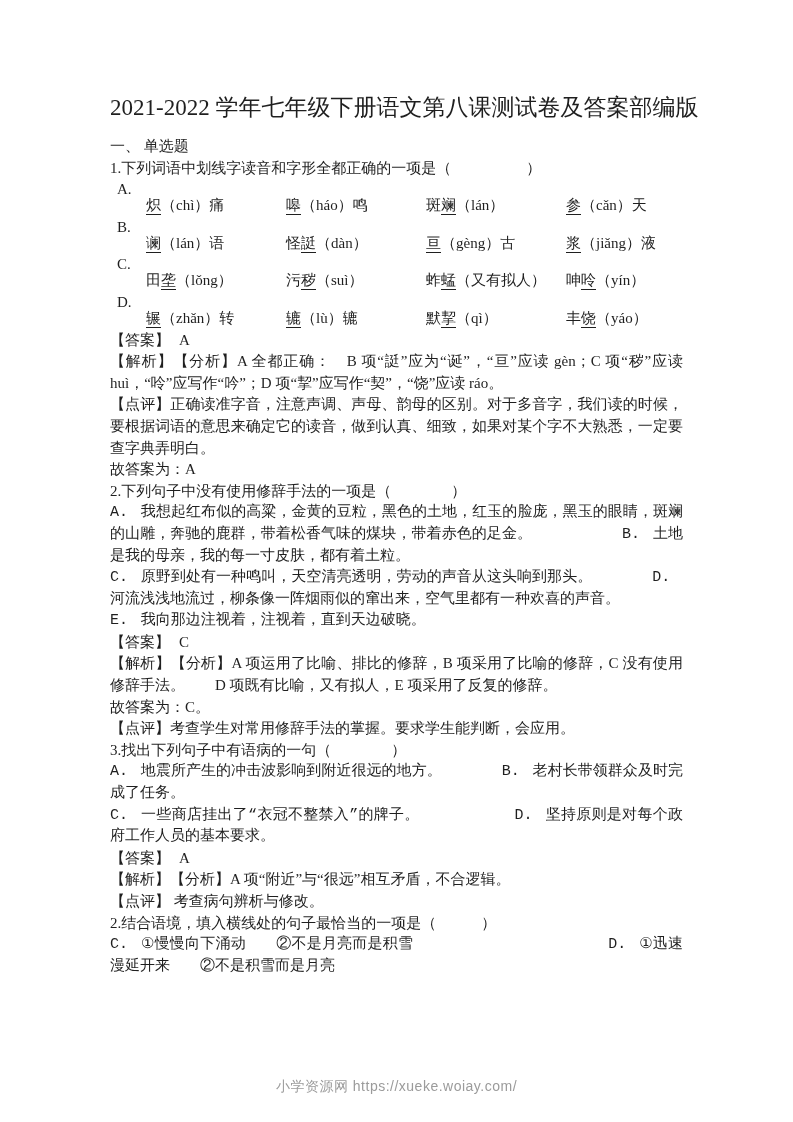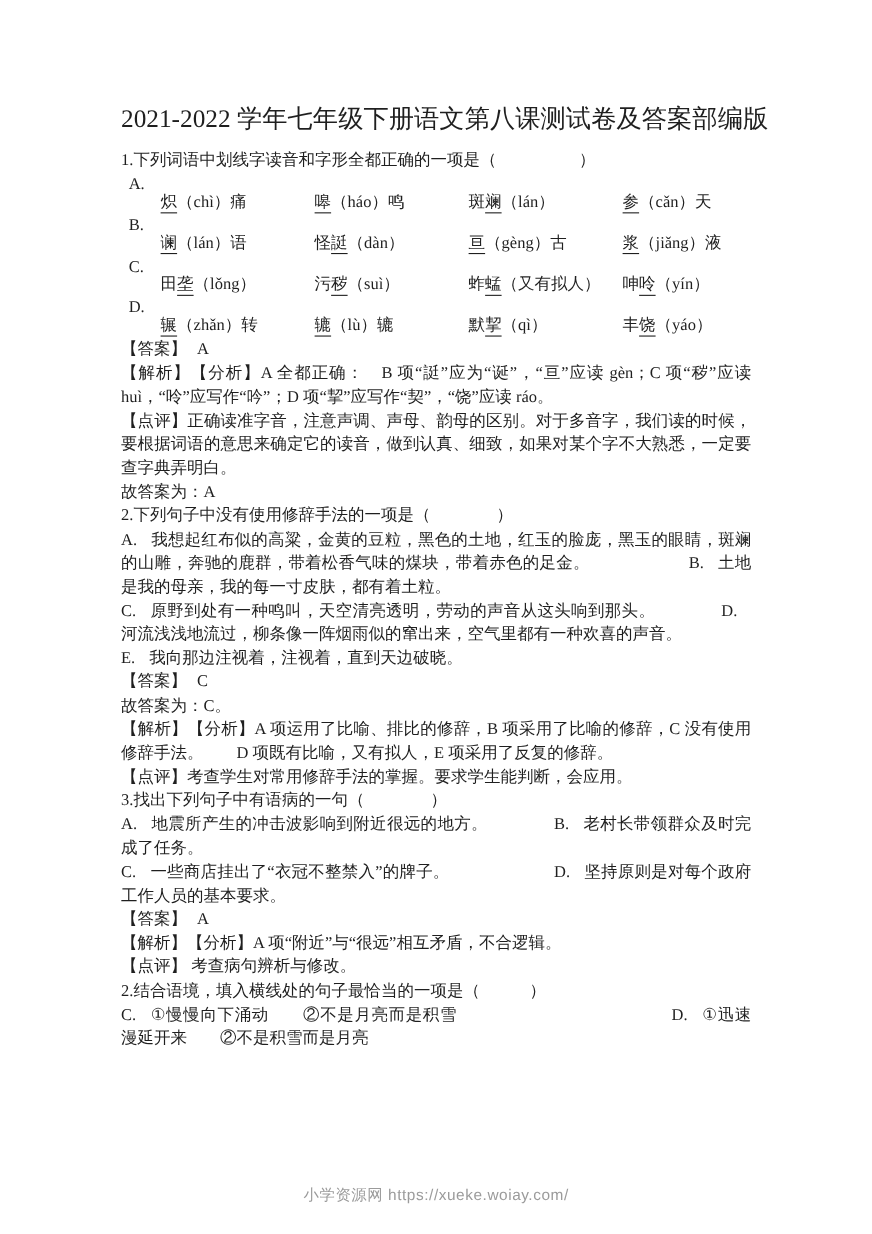--- a/index.html
+++ b/index.html
@@ -12,21 +12,21 @@
   }
   .content {
     position: absolute; top: 92px; left: 110px; width: 573px;
     font-size: 15px; line-height: 21.6px; text-align: justify;
   }
   .title {
     font-size: 23px; line-height: 32px; font-weight: 400;
     text-align: right; margin: 0 0 12px 0; white-space: nowrap;
   }
   p.line { margin: 0; }
-  .opts { margin-left: 17px; }
+  .opts { margin-left: 17px; font-family: Liberation Mono, monospace; }
   .opt-label { margin-right: 0.85em; }
   .word-row { display: flex; margin-left: 7px; }
   .word-row .lab { width: 29px; flex: none; }
   .wcell { width: 140px; flex: none; white-space: nowrap; margin-top: 16px; }
   .wcell.last { width: auto; }
   .u { border-bottom: 1.2px solid #1f1f1f; padding-bottom: 1px; }
   .ans-val { margin-left: 9px; }
   .blank {
     display: inline-block; min-width: 54px; text-align: center;
     border-bottom: 1.2px solid #1f1f1f;
@@ -45,20 +45,21 @@
   }
 </style>
 </head>
 <body>
 
 <div class="page">
   <div class="content">
 
     <h1 class="title">2021-2022 学年七年级下册语文第八课测试卷及答案部编版</h1>
 
+    <p class="line">一、 单选题</p>
 
     <p class="line">1.下列词语中划线字读音和字形全都正确的一项是（　　　　　）</p>
 
     <div class="word-row">
       <span class="lab">A.</span>
       <span class="wcell"><span></span><span class="u">炽</span><span>（chì）痛</span></span>
       <span class="wcell"><span></span><span class="u">嗥</span><span>（háo）鸣</span></span>
       <span class="wcell"><span>斑</span><span class="u">斓</span><span>（lán）</span></span>
       <span class="wcell last"><span></span><span class="u">参</span><span>（cǎn）天</span></span>
     </div>
@@ -90,22 +91,22 @@
     <p class="line"><span>【答案】</span><span class="ans-val">A</span></p>
     <p class="line">【解析】【分析】A 全都正确：　B 项“誔”应为“诞”，“亘”应读 gèn；C 项“秽”应读 huì，“呤”应写作“吟”；D 项“挈”应写作“契”，“饶”应读 ráo。</p>
     <p class="line">【点评】正确读准字音，注意声调、声母、韵母的区别。对于多音字，我们读的时候，要根据词语的意思来确定它的读音，做到认真、细致，如果对某个字不大熟悉，一定要查字典弄明白。</p>
     <p class="line">故答案为：A</p>
 
     <p class="line">2.下列句子中没有使用修辞手法的一项是（　　　　）</p>
     <p class="line opts"><span class="opt-label">A.</span><span>我想起红布似的高粱，金黄的豆粒，黑色的土地，红玉的脸庞，黑玉的眼睛，斑斓的山雕，奔驰的鹿群，带着松香气味的煤块，带着赤色的足金。</span><span class="sp sp-q2ab"></span><span class="opt-label">B.</span><span>土地是我的母亲，我的每一寸皮肤，都有着土粒。</span></p>
     <p class="line opts"><span class="opt-label">C.</span><span>原野到处有一种鸣叫，天空清亮透明，劳动的声音从这头响到那头。</span><span class="sp sp-q2cd"></span><span class="opt-label">D.</span><span>河流浅浅地流过，柳条像一阵烟雨似的窜出来，空气里都有一种欢喜的声音。</span></p>
     <p class="line opts"><span class="opt-label">E.</span><span>我向那边注视着，注视着，直到天边破晓。</span></p>
     <p class="line"><span>【答案】</span><span class="ans-val">C</span></p>
+    <p class="line">【解析】【分析】A 项运用了比喻、排比的修辞，B 项采用了比喻的修辞，C 没有使用修辞手法。　　D 项既有比喻，又有拟人，E 项采用了反复的修辞。</p>
     <p class="line">故答案为：C。</p>
-    <p class="line">【解析】【分析】A 项运用了比喻、排比的修辞，B 项采用了比喻的修辞，C 没有使用修辞手法。　　D 项既有比喻，又有拟人，E 项采用了反复的修辞。</p>
     <p class="line">【点评】考查学生对常用修辞手法的掌握。要求学生能判断，会应用。</p>
 
     <p class="line">3.找出下列句子中有语病的一句（　　　　）</p>
     <p class="line opts"><span class="opt-label">A.</span><span>地震所产生的冲击波影响到附近很远的地方。</span><span class="sp sp-q3ab"></span><span class="opt-label">B.</span><span>老村长带领群众及时完成了任务。</span></p>
     <p class="line opts"><span class="opt-label">C.</span><span>一些商店挂出了“衣冠不整禁入”的牌子。</span><span class="sp sp-q3cd"></span><span class="opt-label">D.</span><span>坚持原则是对每个政府工作人员的基本要求。</span></p>
     <p class="line"><span>【答案】</span><span class="ans-val">A</span></p>
     <p class="line">【解析】【分析】A 项“附近”与“很远”相互矛盾，不合逻辑。</p>
     <p class="line">【点评】 考查病句辨析与修改。</p>
 
     <p class="line">2.结合语境，填入横线处的句子最恰当的一项是（　　　）</p>

